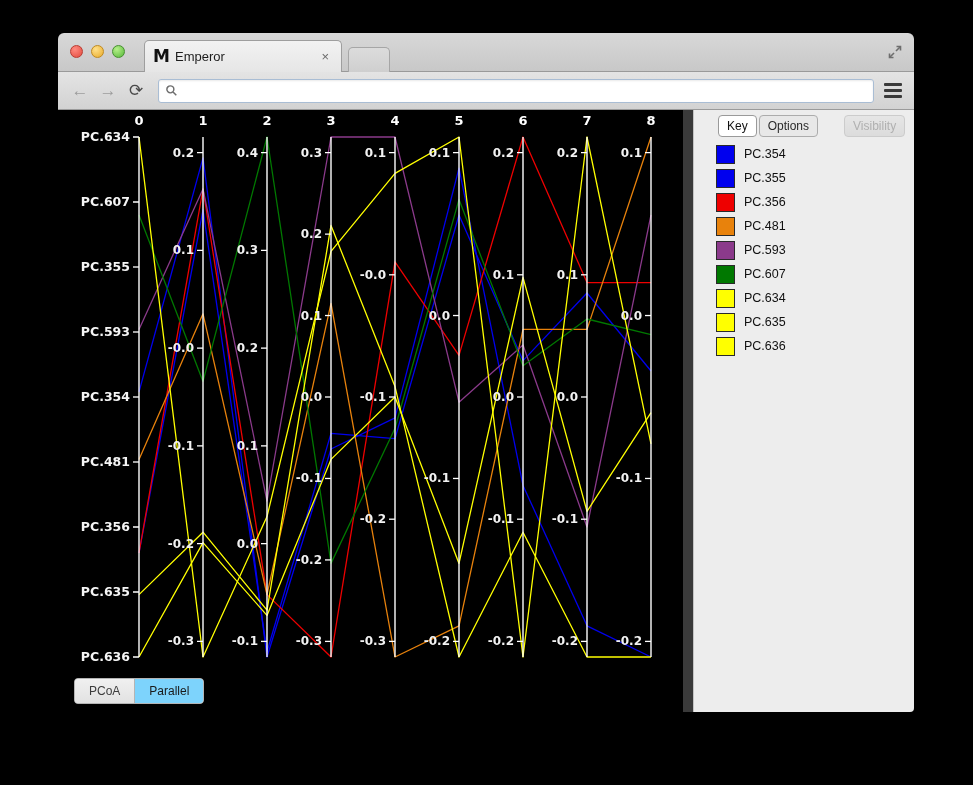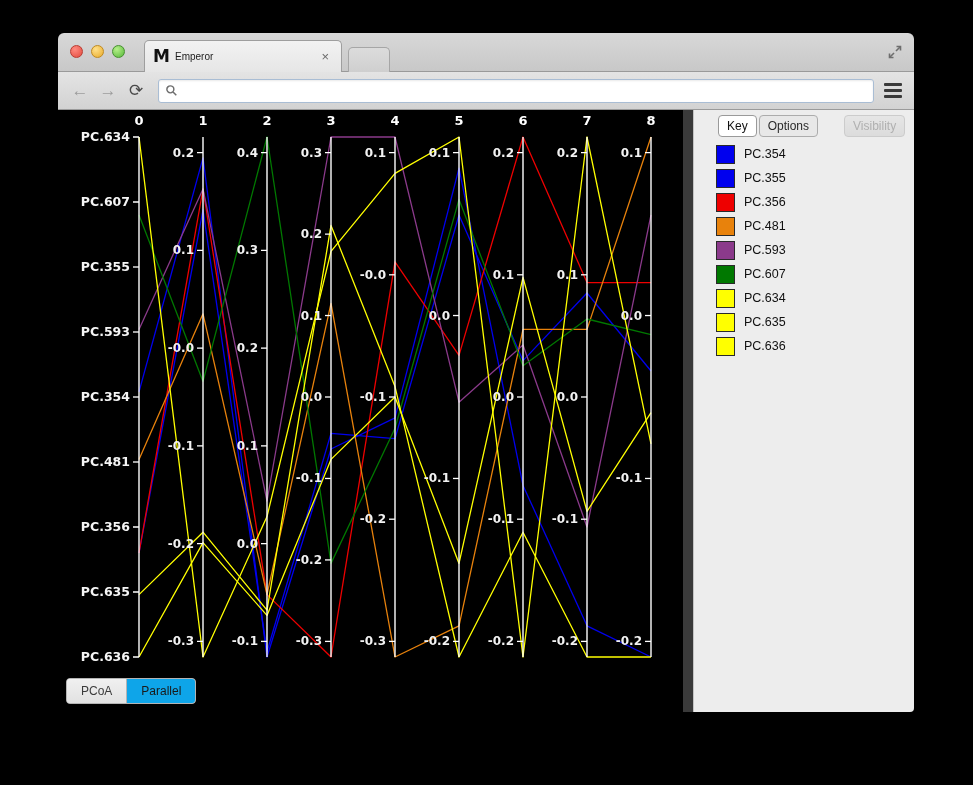--- a/index.html
+++ b/index.html
@@ -51,21 +51,21 @@
   }
   #tab-favicon {
     width: 17px; height: 17px;
     margin-right: 5px;
     display: flex; align-items: center; justify-content: center;
     font-weight: bold; font-size: 17px; color: #111;
     font-family: "DejaVu Sans", sans-serif;
     line-height: 1;
   }
   #tab-title {
-    font-size: 10px; color: #1c1c1c;
+    font-size: 13px; color: #1c1c1c;
     flex: 1; white-space: nowrap; overflow: hidden;
   }
   #tab-close {
     font-size: 13px; color: #6a6a6a; padding: 0 4px; cursor: pointer;
   }
   #new-tab-button {
     position: absolute;
     left: 290px; top: 14px;
     width: 42px; height: 25px;
     background: linear-gradient(#dcdcdc, #cfcfcf);
@@ -130,39 +130,39 @@
     left: 0; top: 0;
     width: 625px; height: 602px;
     background: #000;
     overflow: hidden;
   }
   #plot-svg { position: absolute; left: 0; top: 0; }
 
   
   #view-toggle {
     position: absolute;
-    left: 8px; bottom: 8px;
+    left: 16px; bottom: 8px;
     display: flex;
     border: 1px solid #b4b4b4;
     border-radius: 4px;
     overflow: hidden;
     background: #ececec;
     box-shadow: 0 1px 2px rgba(0,0,0,0.4);
   }
   .toggle-btn {
     padding: 5px 14px;
     font-size: 12px;
     color: #3c3c3c;
     background: linear-gradient(#f0f0f0, #e2e2e2);
     border-right: 1px solid #b4b4b4;
     cursor: pointer;
     font-family: "Liberation Sans", sans-serif;
   }
   .toggle-btn:last-child { border-right: none; }
-  .toggle-btn.active { background: #0ea5e9; color: #1a1a1a; text-align: center; }
+  .toggle-btn.active { background: #7dd3fc; color: #1a1a1a; text-align: center; }
 
   
   #panel-divider {
     position: absolute;
     left: 625px; top: 0;
     width: 10px; height: 602px;
     background: #3a3a3a;
   }
 
   

